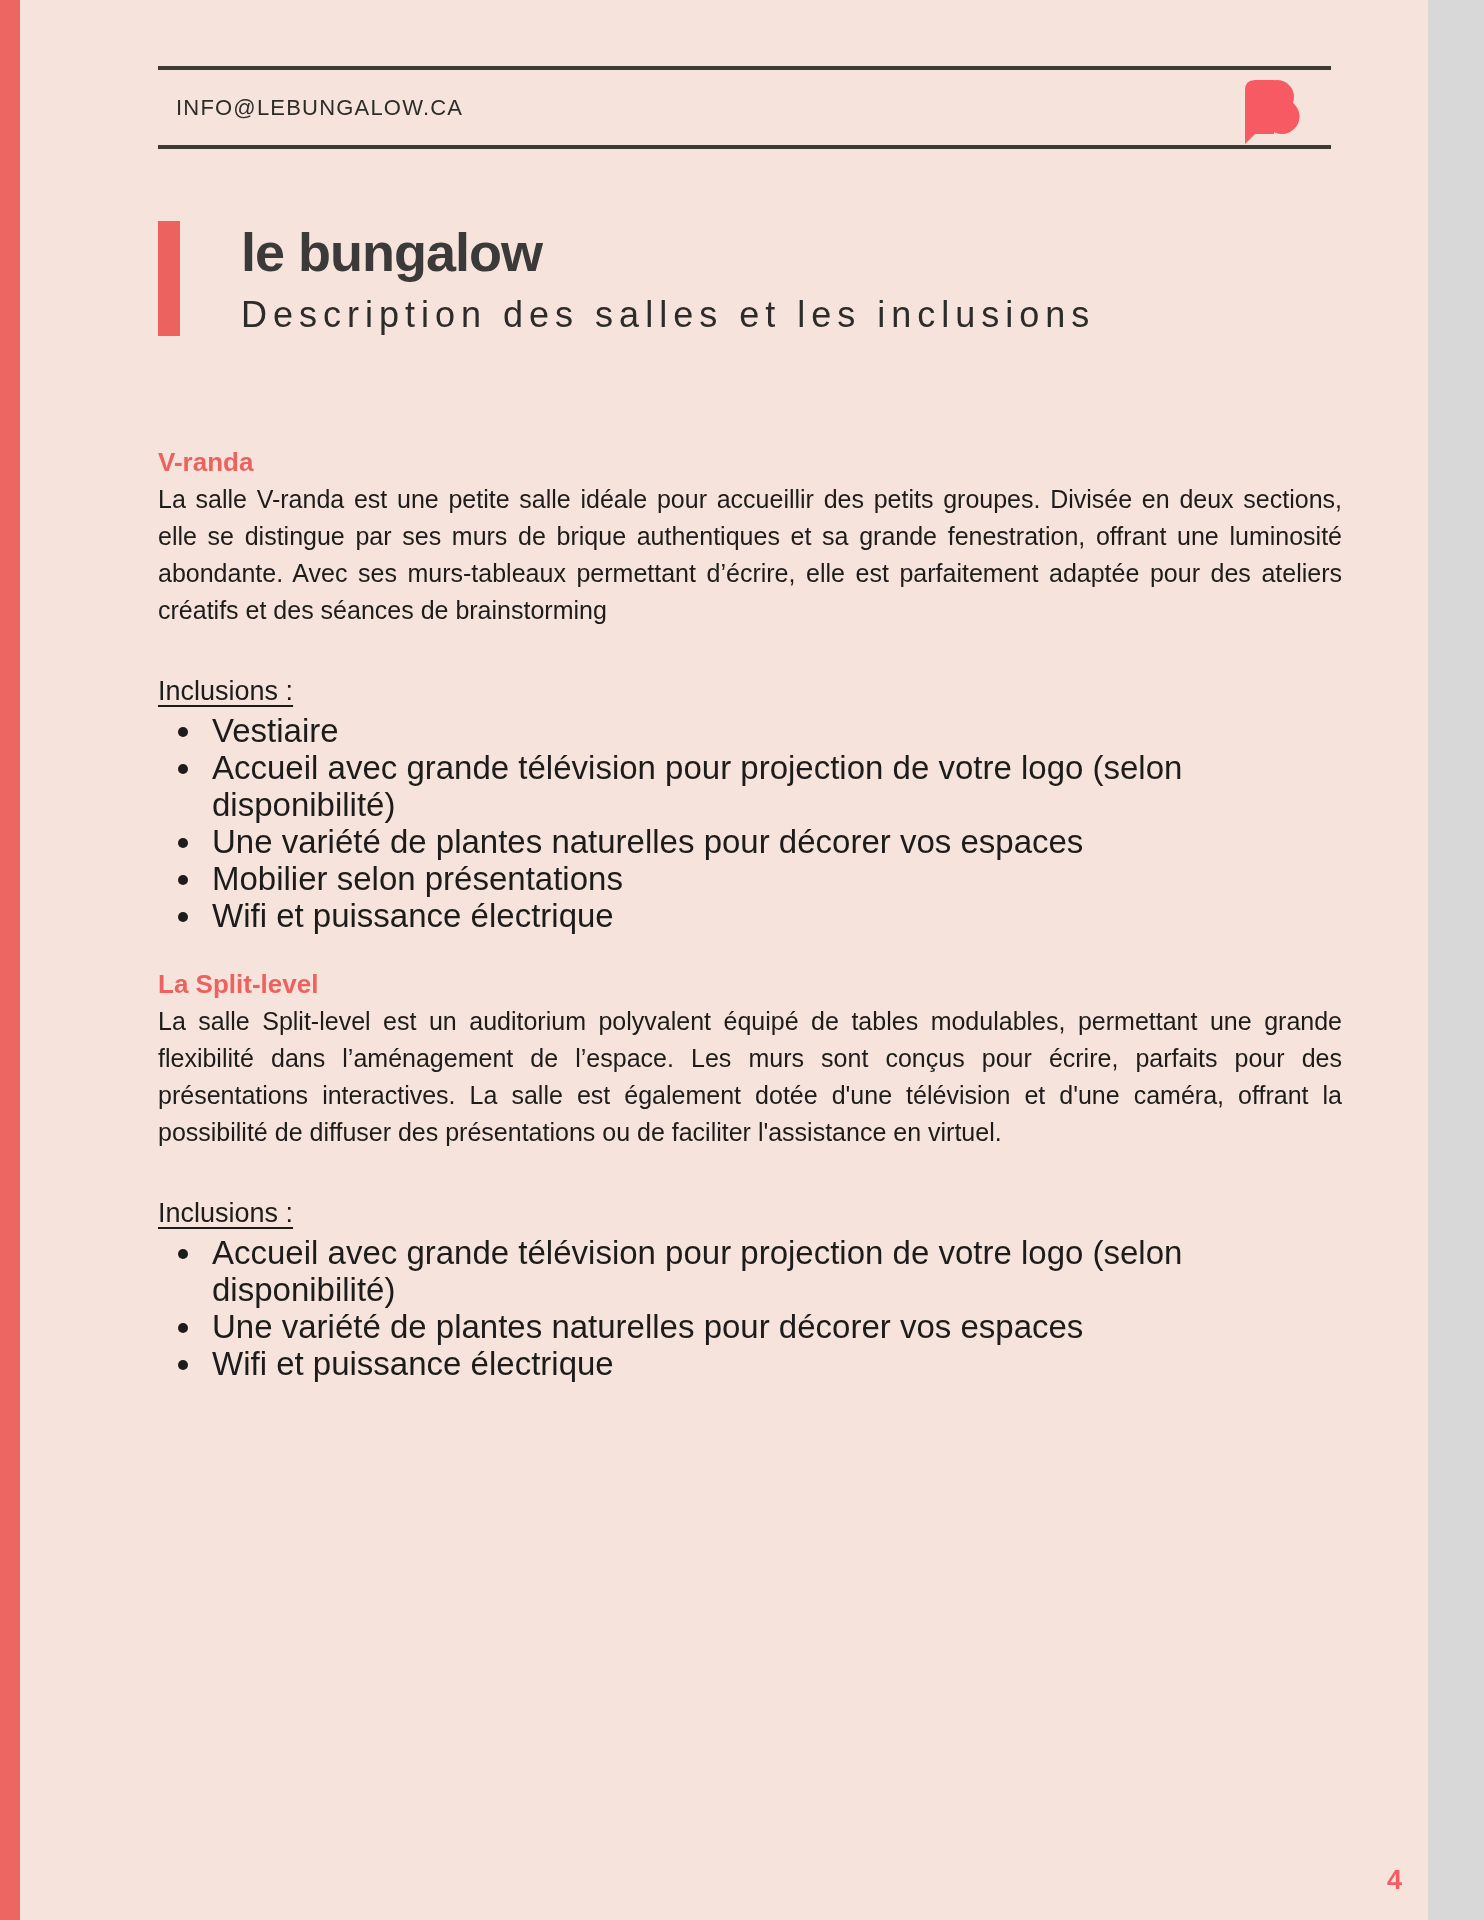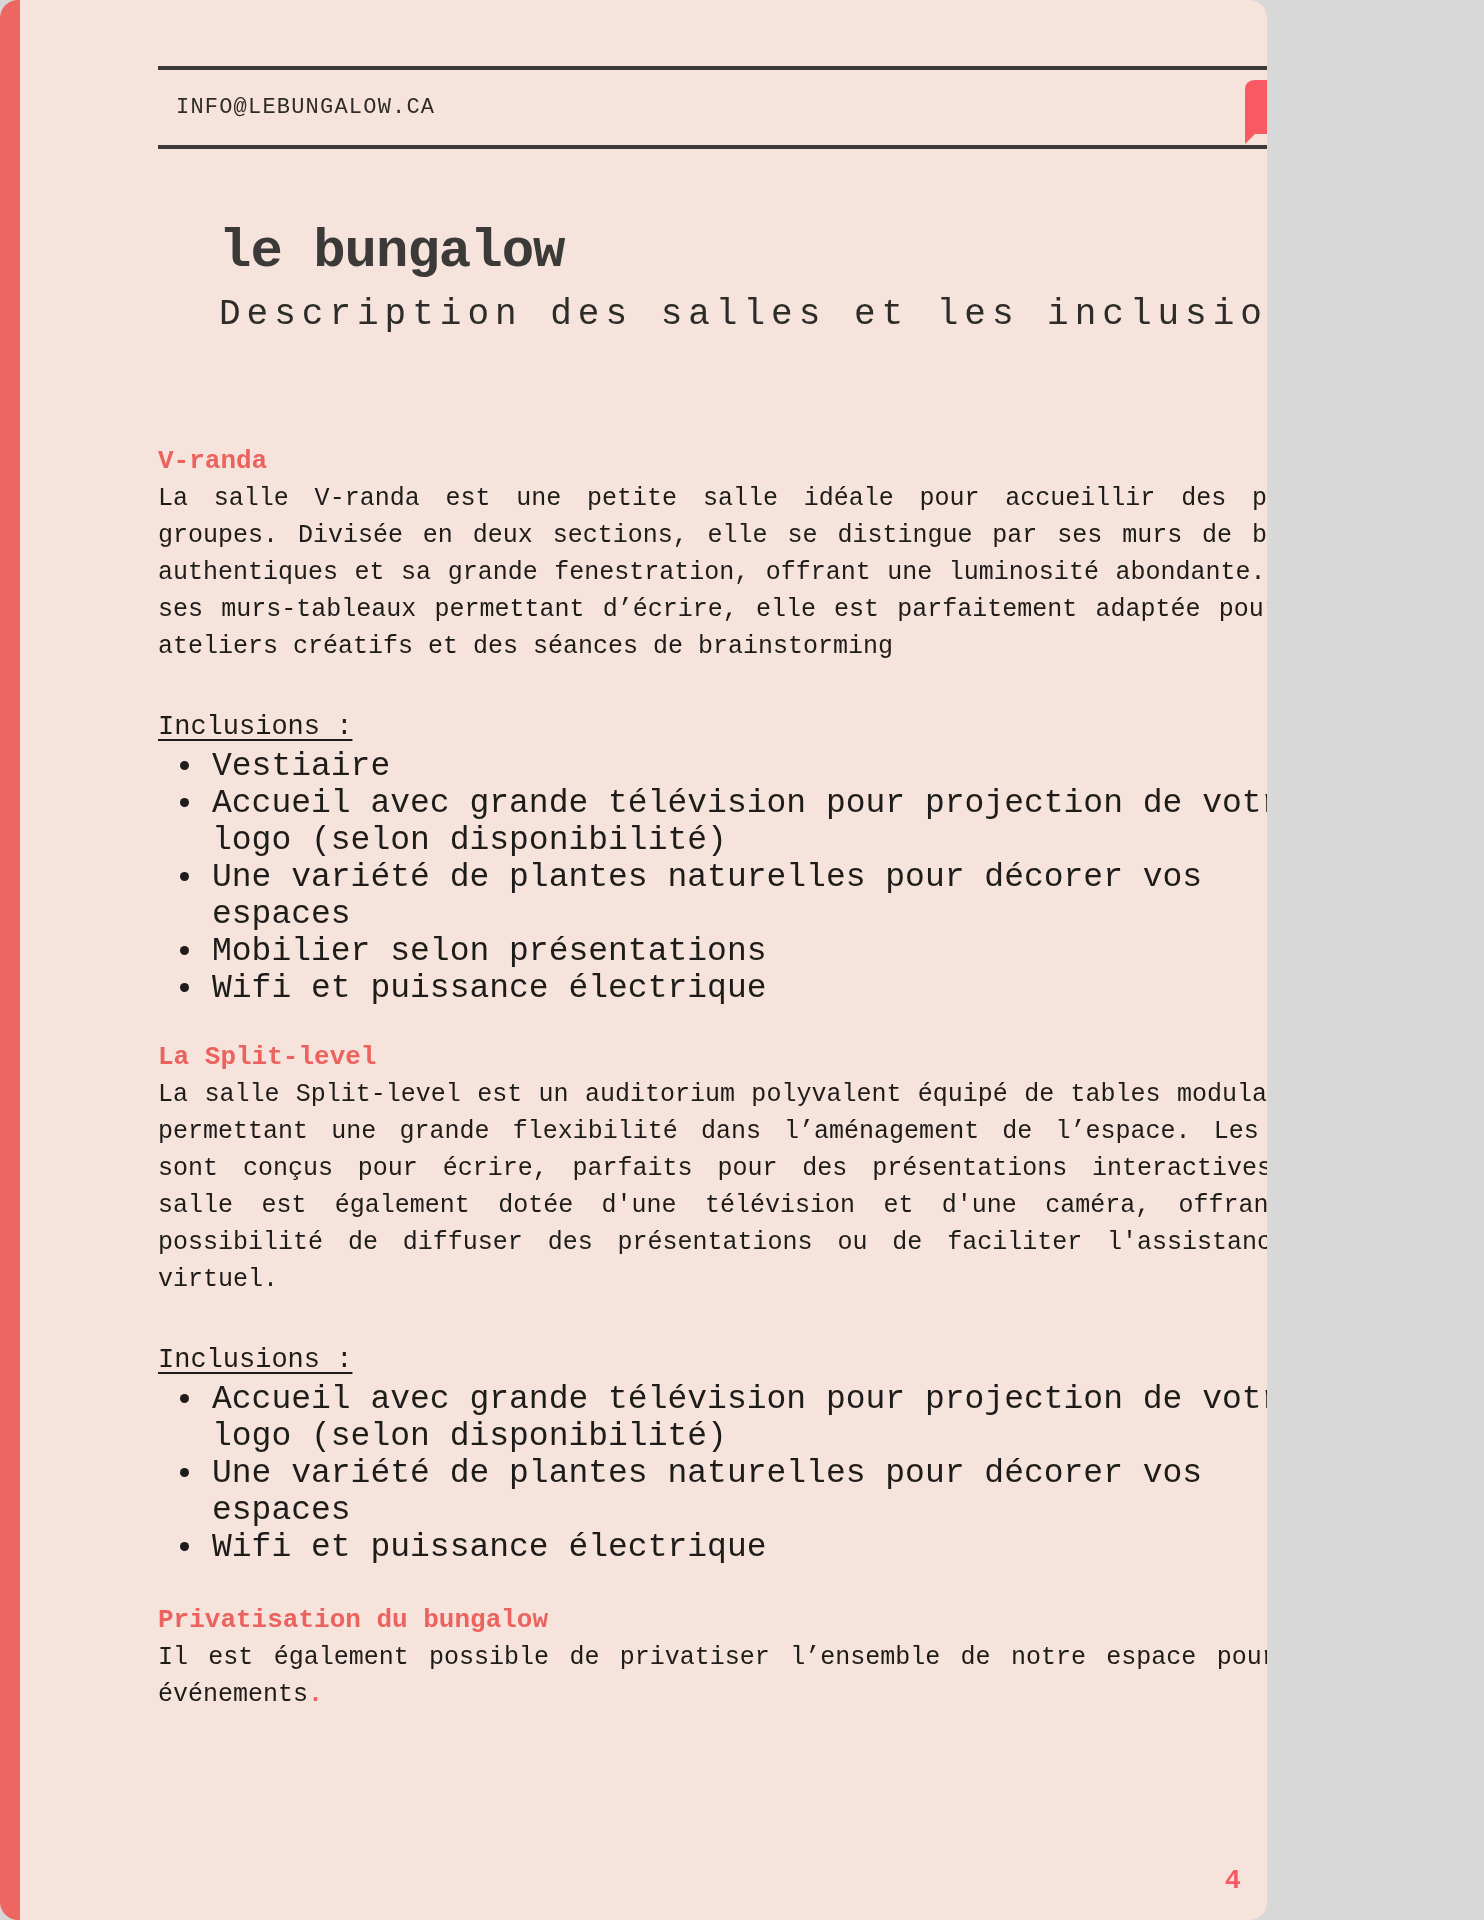--- a/index.html
+++ b/index.html
@@ -1,22 +1,21 @@
 <!DOCTYPE html>
 <html style="--background: #f6e4dc; --stripe: #ed6661; --accent: #ec625e; --accent_bright: #f75a62; --rule: #3c3a37; --title_text: #3b3a38; --body_text: #1d1c1a;"><head>
 <meta charset="utf-8">
 <style>
   html,body{margin:0;padding:0;background:#d8d8d8;}
   .page{
     position:relative;
-    width:1267px;height:1920px;
+    width:1428px;height:1920px;
     background:var(--background,#f6e4dc);
-    font-family:Liberation Mono, monospace;
+    font-family:Liberation Sans, sans-serif;
     overflow:hidden;
-    border-radius:18px;
   }
   .left-stripe{
     position:absolute;left:0;top:0;width:20px;height:100%;
     background:var(--stripe,#ed6661);
   }
   .header{
     margin:66px 0 0 158px;
     width:1173px;
     border-top:4px solid var(--rule,#3c3a37);
     border-bottom:4px solid var(--rule,#3c3a37);
@@ -125,22 +124,18 @@
       <h3 class="sec-h">La Split-level</h3>
       <p class="body-text">La salle Split-level est un auditorium polyvalent équipé de tables modulables, permettant une grande flexibilité dans l’aménagement de l’espace. Les murs sont conçus pour écrire, parfaits pour des présentations interactives. La salle est également dotée d'une télévision et d'une caméra, offrant la possibilité de diffuser des présentations ou de faciliter l'assistance en virtuel.</p>
       <p class="inclusions"><span class="u">Inclusions :</span></p>
       <ul class="incl-list">
         <li>Accueil avec grande télévision pour projection de votre logo (selon disponibilité)</li>
         <li>Une variété de plantes naturelles pour décorer vos espaces</li>
         <li>Wifi et puissance électrique</li>
       </ul>
     </section>
 
-    <section class="sec-3">
-      <h3 class="sec-h">Privatisation du bungalow</h3>
-      <p class="body-text"><span>Il est également possible de privatiser l’ensemble de notre espace pour vos événements</span><span class="accent-period">.</span></p>
-    </section>
 
   </main>
 
   <div class="page-number">4</div>
 
 </div>
 
 </body></html>

